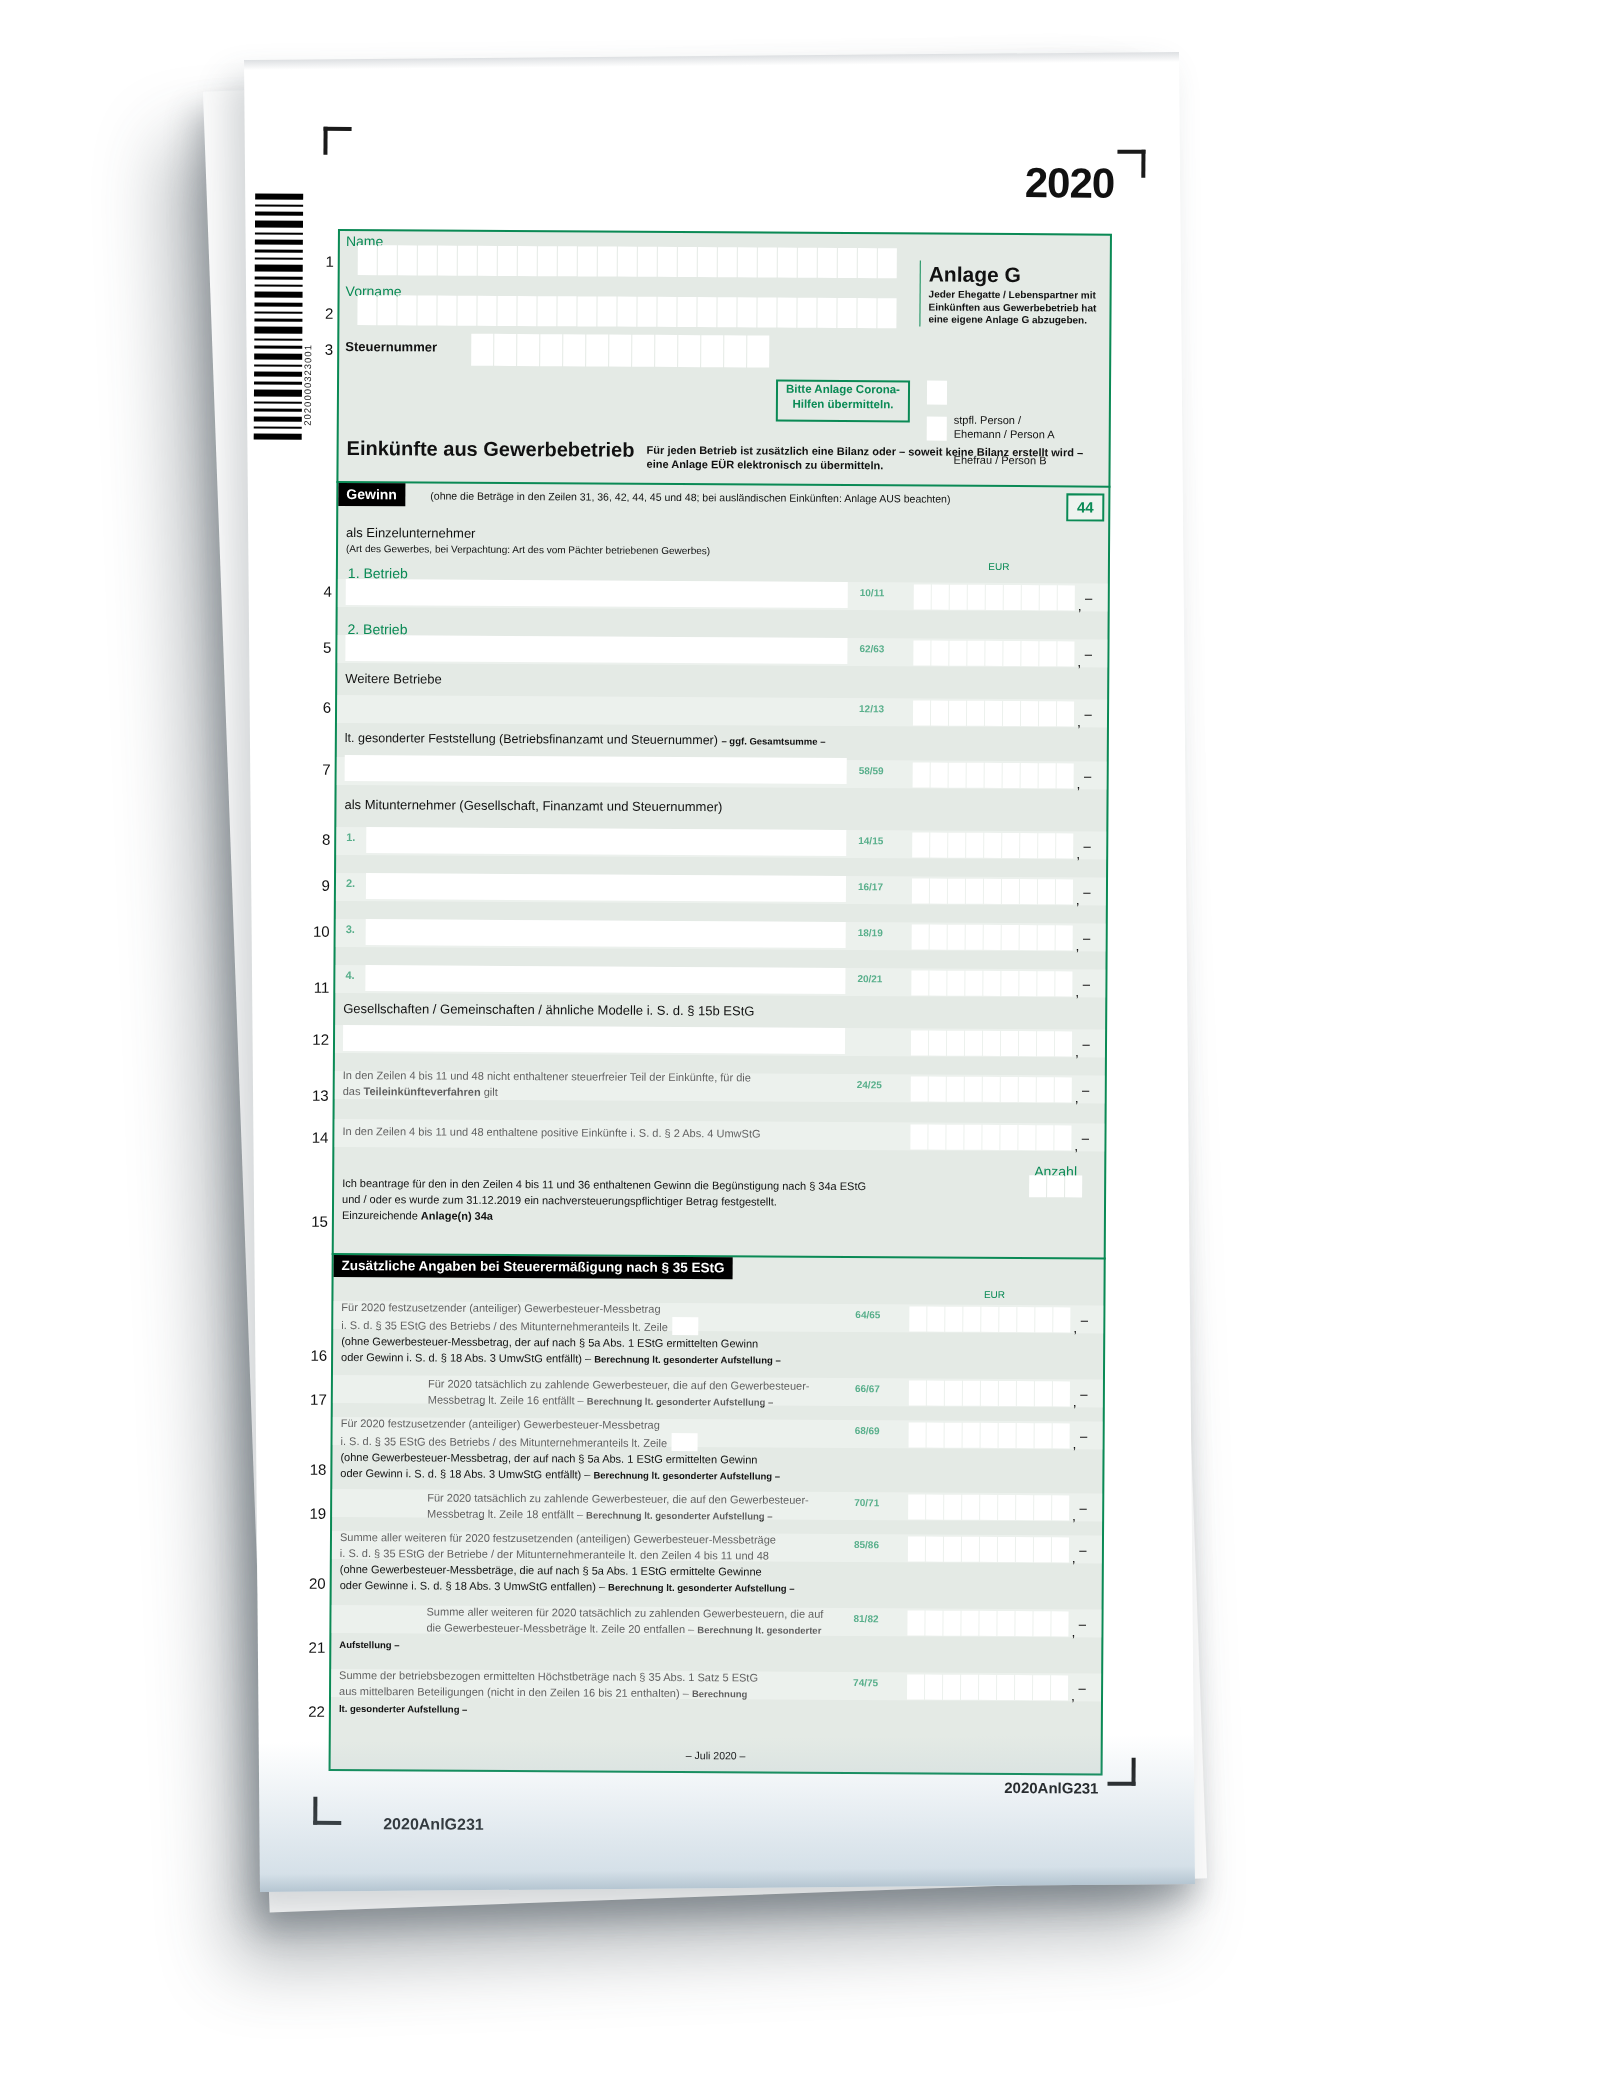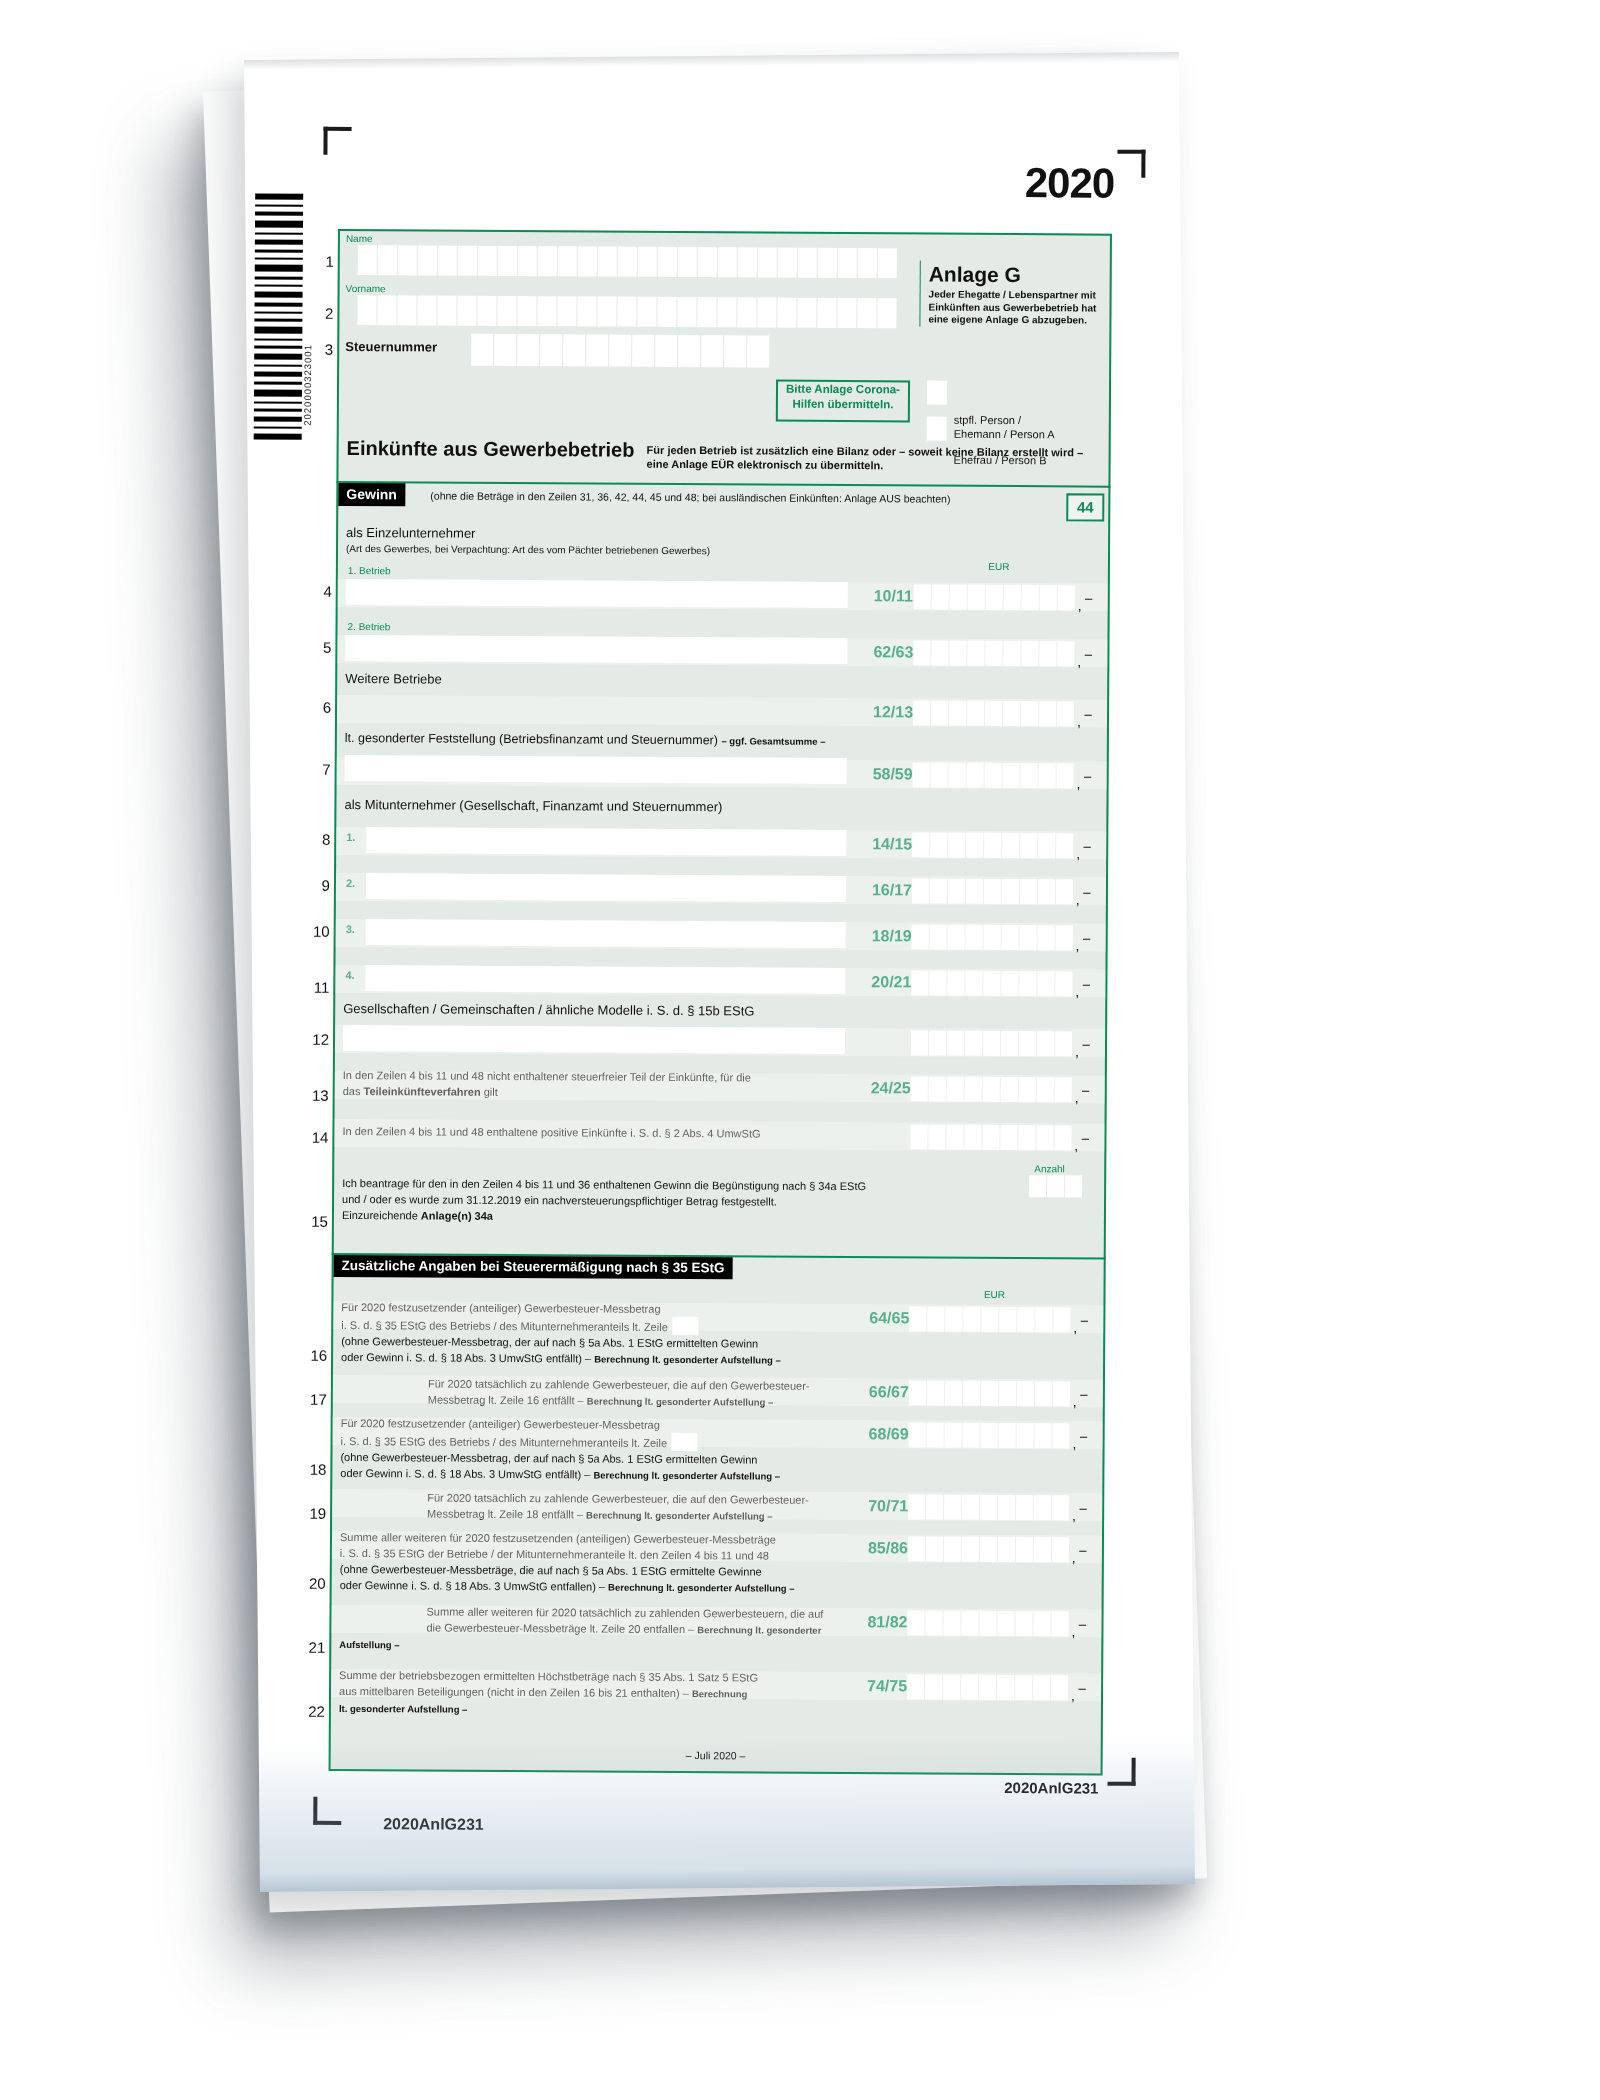--- a/index.html
+++ b/index.html
@@ -25,32 +25,32 @@
 
   .barcode{position:absolute;left:12px;top:135px;width:48px;height:382px;}
   .barcode .bar{display:block;background:#000;width:100%;}
   .bcnum{position:absolute;left:60px;top:135px;height:382px;font-size:9.5px;color:#222;
     writing-mode:vertical-rl;transform:rotate(180deg);letter-spacing:1px;text-align:center;}
 
   .year{position:absolute;right:64px;top:96px;font-size:42px;font-weight:bold;color:#111;letter-spacing:-1px;}
 
   .form{position:absolute;left:95px;top:170px;width:770px;height:1538px;background:#e4eae5;border:2px solid #0a8a55;}  
   .num{position:absolute;left:-36px;width:30px;text-align:right;font-size:15px;color:#111;}
-  .small-green{font-size:10px;color:#0a8a55;}
+  .small-green{font-size:14px;color:#0a8a55;}
   .cells{position:absolute;display:flex;gap:1.5px;}
   .cells .cell{background:#fff;display:inline-block;}
   .grid27 .cell{width:18.5px;height:30px;}
   .grid13 .cell{width:21.5px;height:32px;}
   .amt .cell{width:16.5px;height:25px;}
   .amt3 .cell{width:16.5px;height:22px;}
   .amt .comma{font-size:14px;color:#111;margin-left:2px;align-self:flex-end;line-height:10px;}
   .amt .dash{font-size:13px;color:#111;margin-left:2px;align-self:center;}
   .band{position:absolute;left:0;right:0;height:28px;background:rgba(255,255,255,.32);pointer-events:none;}
   .input{position:absolute;background:#fff;height:26px;}
-  .code{position:absolute;left:536px;font-size:16px;font-weight:bold;color:#0a8a55;}
+  .code{position:absolute;left:522px;font-size:10px;font-weight:bold;color:#0a8a55;}
   .txt{position:absolute;font-size:13px;color:#111;}
   .txt-sm{position:absolute;font-size:10px;color:#111;}
   .txt2{position:absolute;font-size:11px;color:#111;line-height:16px;white-space:nowrap;}
   .bnote{font-size:9.5px;font-weight:bold;}
   .blackbar{position:absolute;background:#000;color:#fff;font-weight:bold;padding:3px 8px 4px 8px;}
   .divider{position:absolute;left:-2px;right:-2px;border-top:2px solid #0a8a55;}
   .badge{position:absolute;left:728px;width:34px;height:24px;border:2px solid #0a8a55;color:#0a8a55;
     font-weight:bold;font-size:15px;text-align:center;line-height:24px;background:#eef3ef;}
   .anlageg{position:absolute;left:580px;top:26px;width:187px;border-left:1px solid #0a8a55;padding:2px 0 0 8px;box-sizing:border-box;}
   .anlageg h2{margin:0;font-size:21px;color:#111;}

